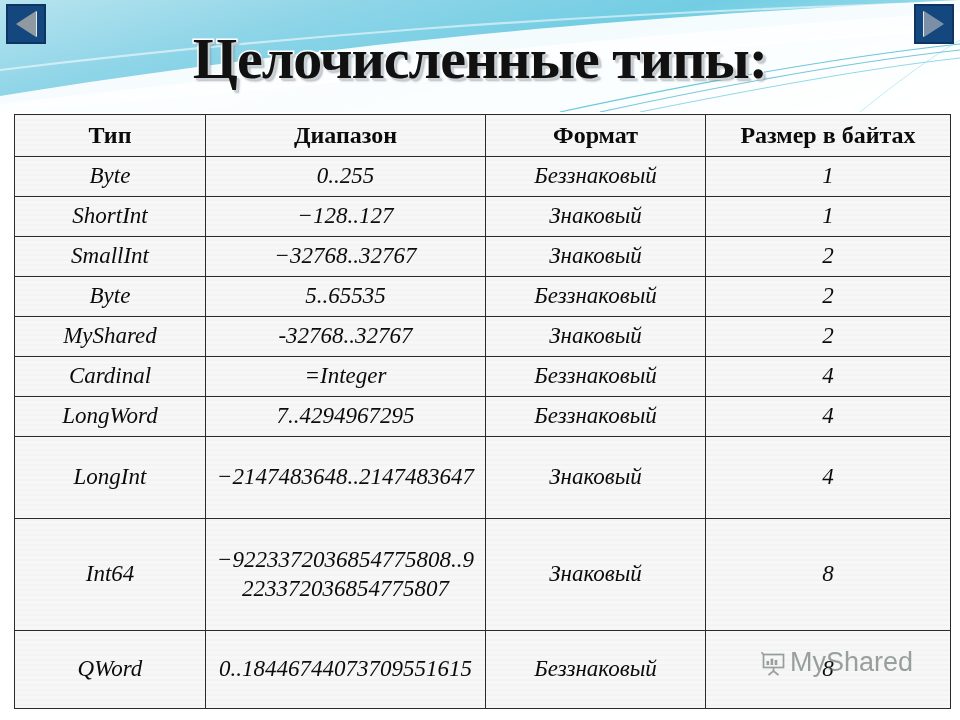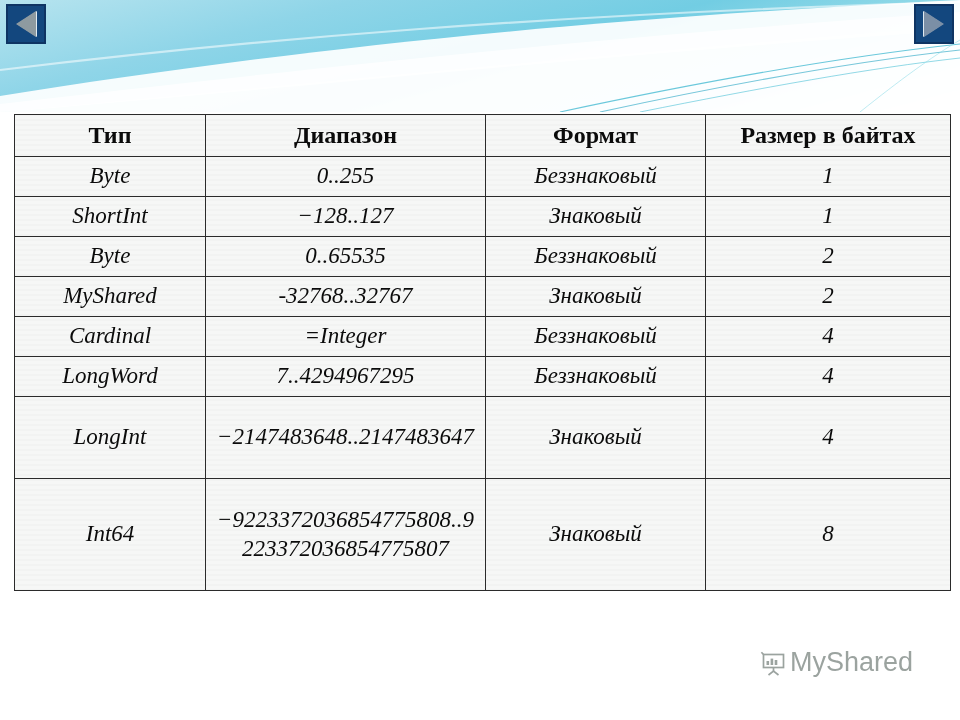--- a/index.html
+++ b/index.html
@@ -167,20 +167,21 @@
       <path d="M0,104 C260,74 560,40 960,12 L960,30 C560,58 260,92 0,112 Z" fill="#ffffff" opacity="0.75"></path>
       <path d="M0,112 C300,84 620,52 960,26 L960,112 Z" fill="#ffffff" opacity="0.55"></path>
       <path d="M560,112 C700,82 830,58 960,44" stroke="#39b5cf" stroke-width="1.1" fill="none" opacity="0.75"></path>
       <path d="M600,112 C730,84 850,62 960,50" stroke="#2fa9c6" stroke-width="1.1" fill="none" opacity="0.65"></path>
       <path d="M640,112 C760,88 870,68 960,58" stroke="#49c0d6" stroke-width="1" fill="none" opacity="0.6"></path>
       <path d="M860,112 C900,80 930,58 960,40" stroke="#7fd8e6" stroke-width="1" fill="none" opacity="0.5"></path>
       <path d="M0,70 C250,40 540,14 960,2" stroke="#ffffff" stroke-width="2.2" fill="none" opacity="0.55"></path>
     </svg>
   </div>
 
+  <div id="title">Целочисленные типы:</div>
 
   <button class="nav-btn" id="nav-prev">
     <span class="tri"></span>
   </button>
   <button class="nav-btn" id="nav-next">
     <span class="tri"></span>
   </button>
 
   <table id="types-table">
     <colgroup>
@@ -204,22 +205,28 @@
         <td class="cell-format">Беззнаковый</td>
         <td class="cell-size">1</td>
       </tr>
       <tr>
         <td class="cell-type">ShortInt</td>
         <td class="cell-range">−128..127</td>
         <td class="cell-format">Знаковый</td>
         <td class="cell-size">1</td>
       </tr>
       <tr>
+        <td class="cell-type">SmallInt</td>
+        <td class="cell-range">−32768..32767</td>
+        <td class="cell-format">Знаковый</td>
+        <td class="cell-size">2</td>
+      </tr>
+      <tr>
         <td class="cell-type">Byte</td>
-        <td class="cell-range">0..65535</td>
+        <td class="cell-range">5..65535</td>
         <td class="cell-format">Беззнаковый</td>
         <td class="cell-size">2</td>
       </tr>
       <tr>
         <td class="cell-type">MyShared</td>
         <td class="cell-range">-32768..32767</td>
         <td class="cell-format">Знаковый</td>
         <td class="cell-size">2</td>
       </tr>
       <tr>
@@ -237,20 +244,26 @@
       <tr class="tall-2">
         <td class="cell-type">LongInt</td>
         <td class="cell-range">−2147483648..2147483647</td>
         <td class="cell-format">Знаковый</td>
         <td class="cell-size">4</td>
       </tr>
       <tr class="tall-3">
         <td class="cell-type">Int64</td>
         <td class="cell-range">−9223372036854775808..9223372036854775807</td>
         <td class="cell-format">Знаковый</td>
+        <td class="cell-size">8</td>
+      </tr>
+      <tr class="tall-2b">
+        <td class="cell-type">QWord</td>
+        <td class="cell-range">0..18446744073709551615</td>
+        <td class="cell-format">Беззнаковый</td>
         <td class="cell-size">8</td>
       </tr>
     </tbody>
   </table>
 
   <div id="watermark">
     <svg width="28" height="28" viewBox="0 0 28 28">
       <rect x="3.5" y="4.5" width="20" height="13" fill="none" stroke="#5f6b66" stroke-width="1.7"></rect>
       <rect x="6.5" y="11" width="2.6" height="4" fill="#5f6b66"></rect>
       <rect x="10.6" y="8.6" width="2.6" height="6.4" fill="#5f6b66"></rect>

